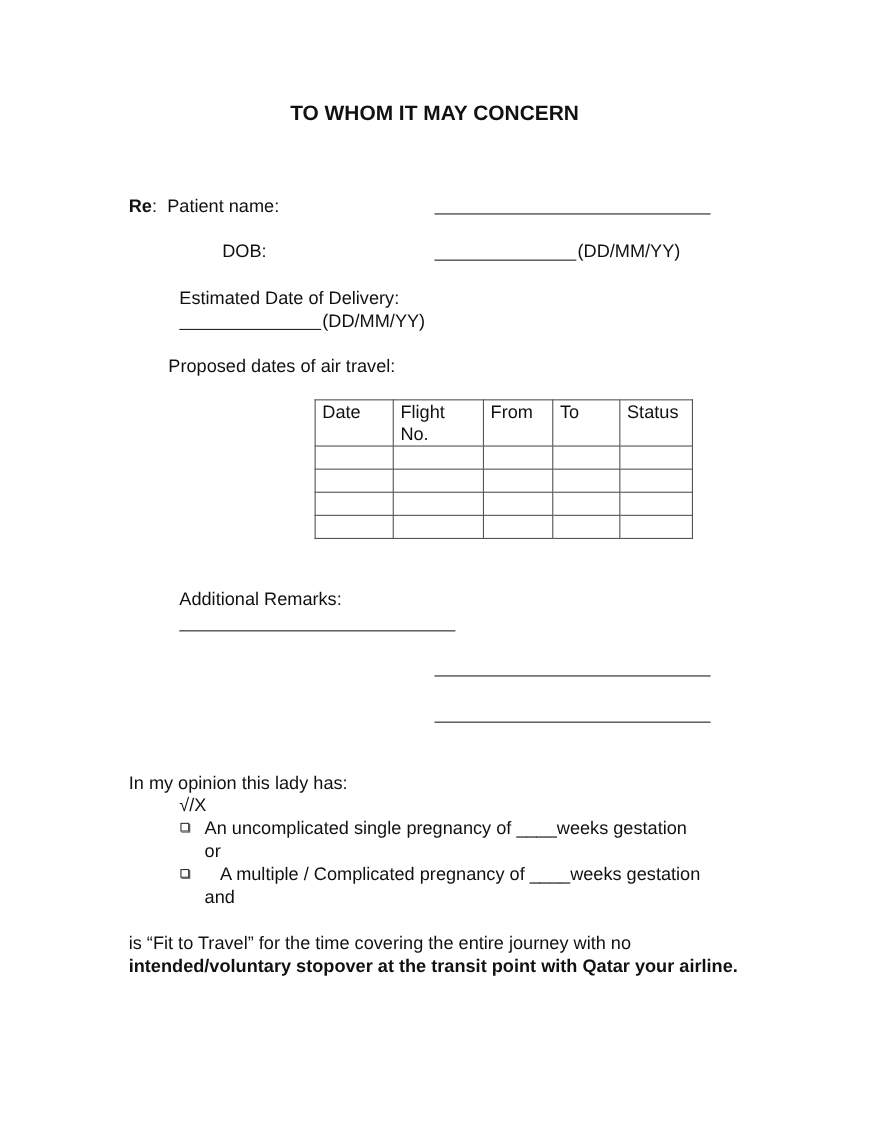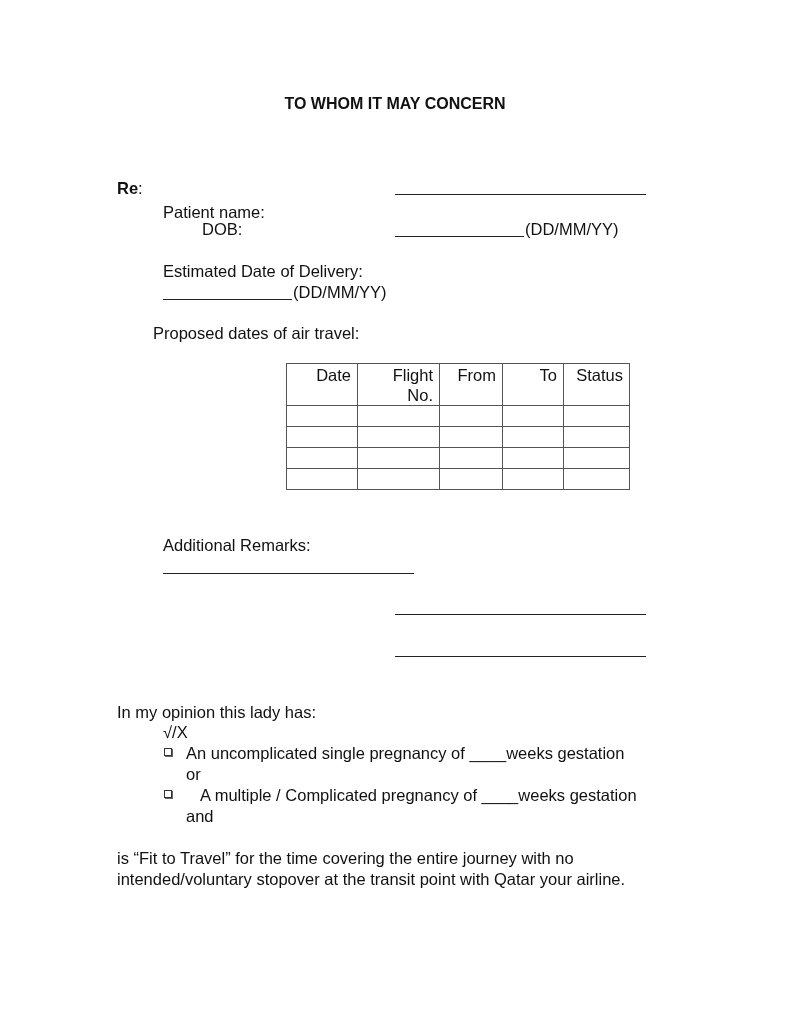--- a/index.html
+++ b/index.html
@@ -2,45 +2,45 @@
 <html><head>
 <meta charset="utf-8">
 <style>
   html, body { margin: 0; padding: 0; background: #ffffff; }
   body {
     width: 790px; height: 1022px; position: relative; overflow: hidden;
     font-family: "Liberation Sans", sans-serif; color: #111111;
     font-size: 16.5px;
   }
   .abs { position: absolute; white-space: nowrap; line-height: 20px; }
-  .title { left: 0; width: 790px; text-align: center; top: 94px; font-weight: bold; font-size: 16px; }
+  .title { left: 0; width: 790px; text-align: center; top: 94px; font-weight: bold; font-size: 19px; }
   .bold { font-weight: bold; }
   .line { position: absolute; height: 0; border-top: 1.6px solid #222; }
   table.travel {
     position: absolute; left: 286px; top: 363px; border-collapse: collapse;
     font-size: 16.5px;
   }
   table.travel td {
     border: 1px solid #555; vertical-align: top; padding: 1px 6px 0 6px;
     line-height: 20px;
   }
-  table.travel tr.head td { height: 40px; text-align: right; }
+  table.travel tr.head td { height: 40px; }
   table.travel tr.row td { height: 20px; padding: 0; }
   .bullet {
     display: inline-block; width: 6px; height: 6px; border: 1px solid #333;
     box-shadow: 1px 1px 0 #666; position: absolute;
   }
 </style>
 </head>
 <body>
 
 <div class="abs title">TO WHOM IT MAY CONCERN</div>
 
 <div class="abs" style="left:117px; top:178px;"><span class="bold">Re</span><span>:</span></div>
-<div class="abs" style="left:163px; top:178px;margin-top:24px;">Patient name:</div>
+<div class="abs" style="left:152px; top:178px;">Patient name:</div>
 <div class="line" style="left:395px; top:194px; width:251px;"></div>
 
 <div class="abs" style="left:163px; top:219px;margin-left:39px;">DOB:</div>
 <div class="line" style="left:395px; top:236px; width:129px;"></div>
 <div class="abs" style="left:525px; top:219px;">(DD/MM/YY)</div>
 
 <div class="abs" style="left:163px; top:261px;">Estimated Date of Delivery:</div>
 <div class="line" style="left:163px; top:299px; width:129px;"></div>
 <div class="abs" style="left:293px; top:282px;">(DD/MM/YY)</div>
 
@@ -106,13 +106,13 @@
 
 <span class="bullet" style="left:164px; top:748px;"></span>
 <div class="abs" style="left:186px; top:743px;"><span>An uncomplicated single pregnancy of </span><span>____</span><span>weeks gestation</span></div>
 <div class="abs" style="left:186px; top:764px;">or</div>
 
 <span class="bullet" style="left:164px; top:790px;"></span>
 <div class="abs" style="left:200px; top:785px;"><span>A multiple / Complicated pregnancy of </span><span>____</span><span>weeks gestation</span></div>
 <div class="abs" style="left:186px; top:806px;">and</div>
 
 <div class="abs" style="left:117px; top:848px;">is “Fit to Travel” for the time covering the entire journey with no</div>
-<div class="abs" style="left:117px; top:869px;">intended/voluntary stopover at the transit point with Qatar your airline.</div>
+<div class="abs" style="left:117px; top:869px;font-weight:bold;">intended/voluntary stopover at the transit point with Qatar your airline.</div>
 
 </body></html>

